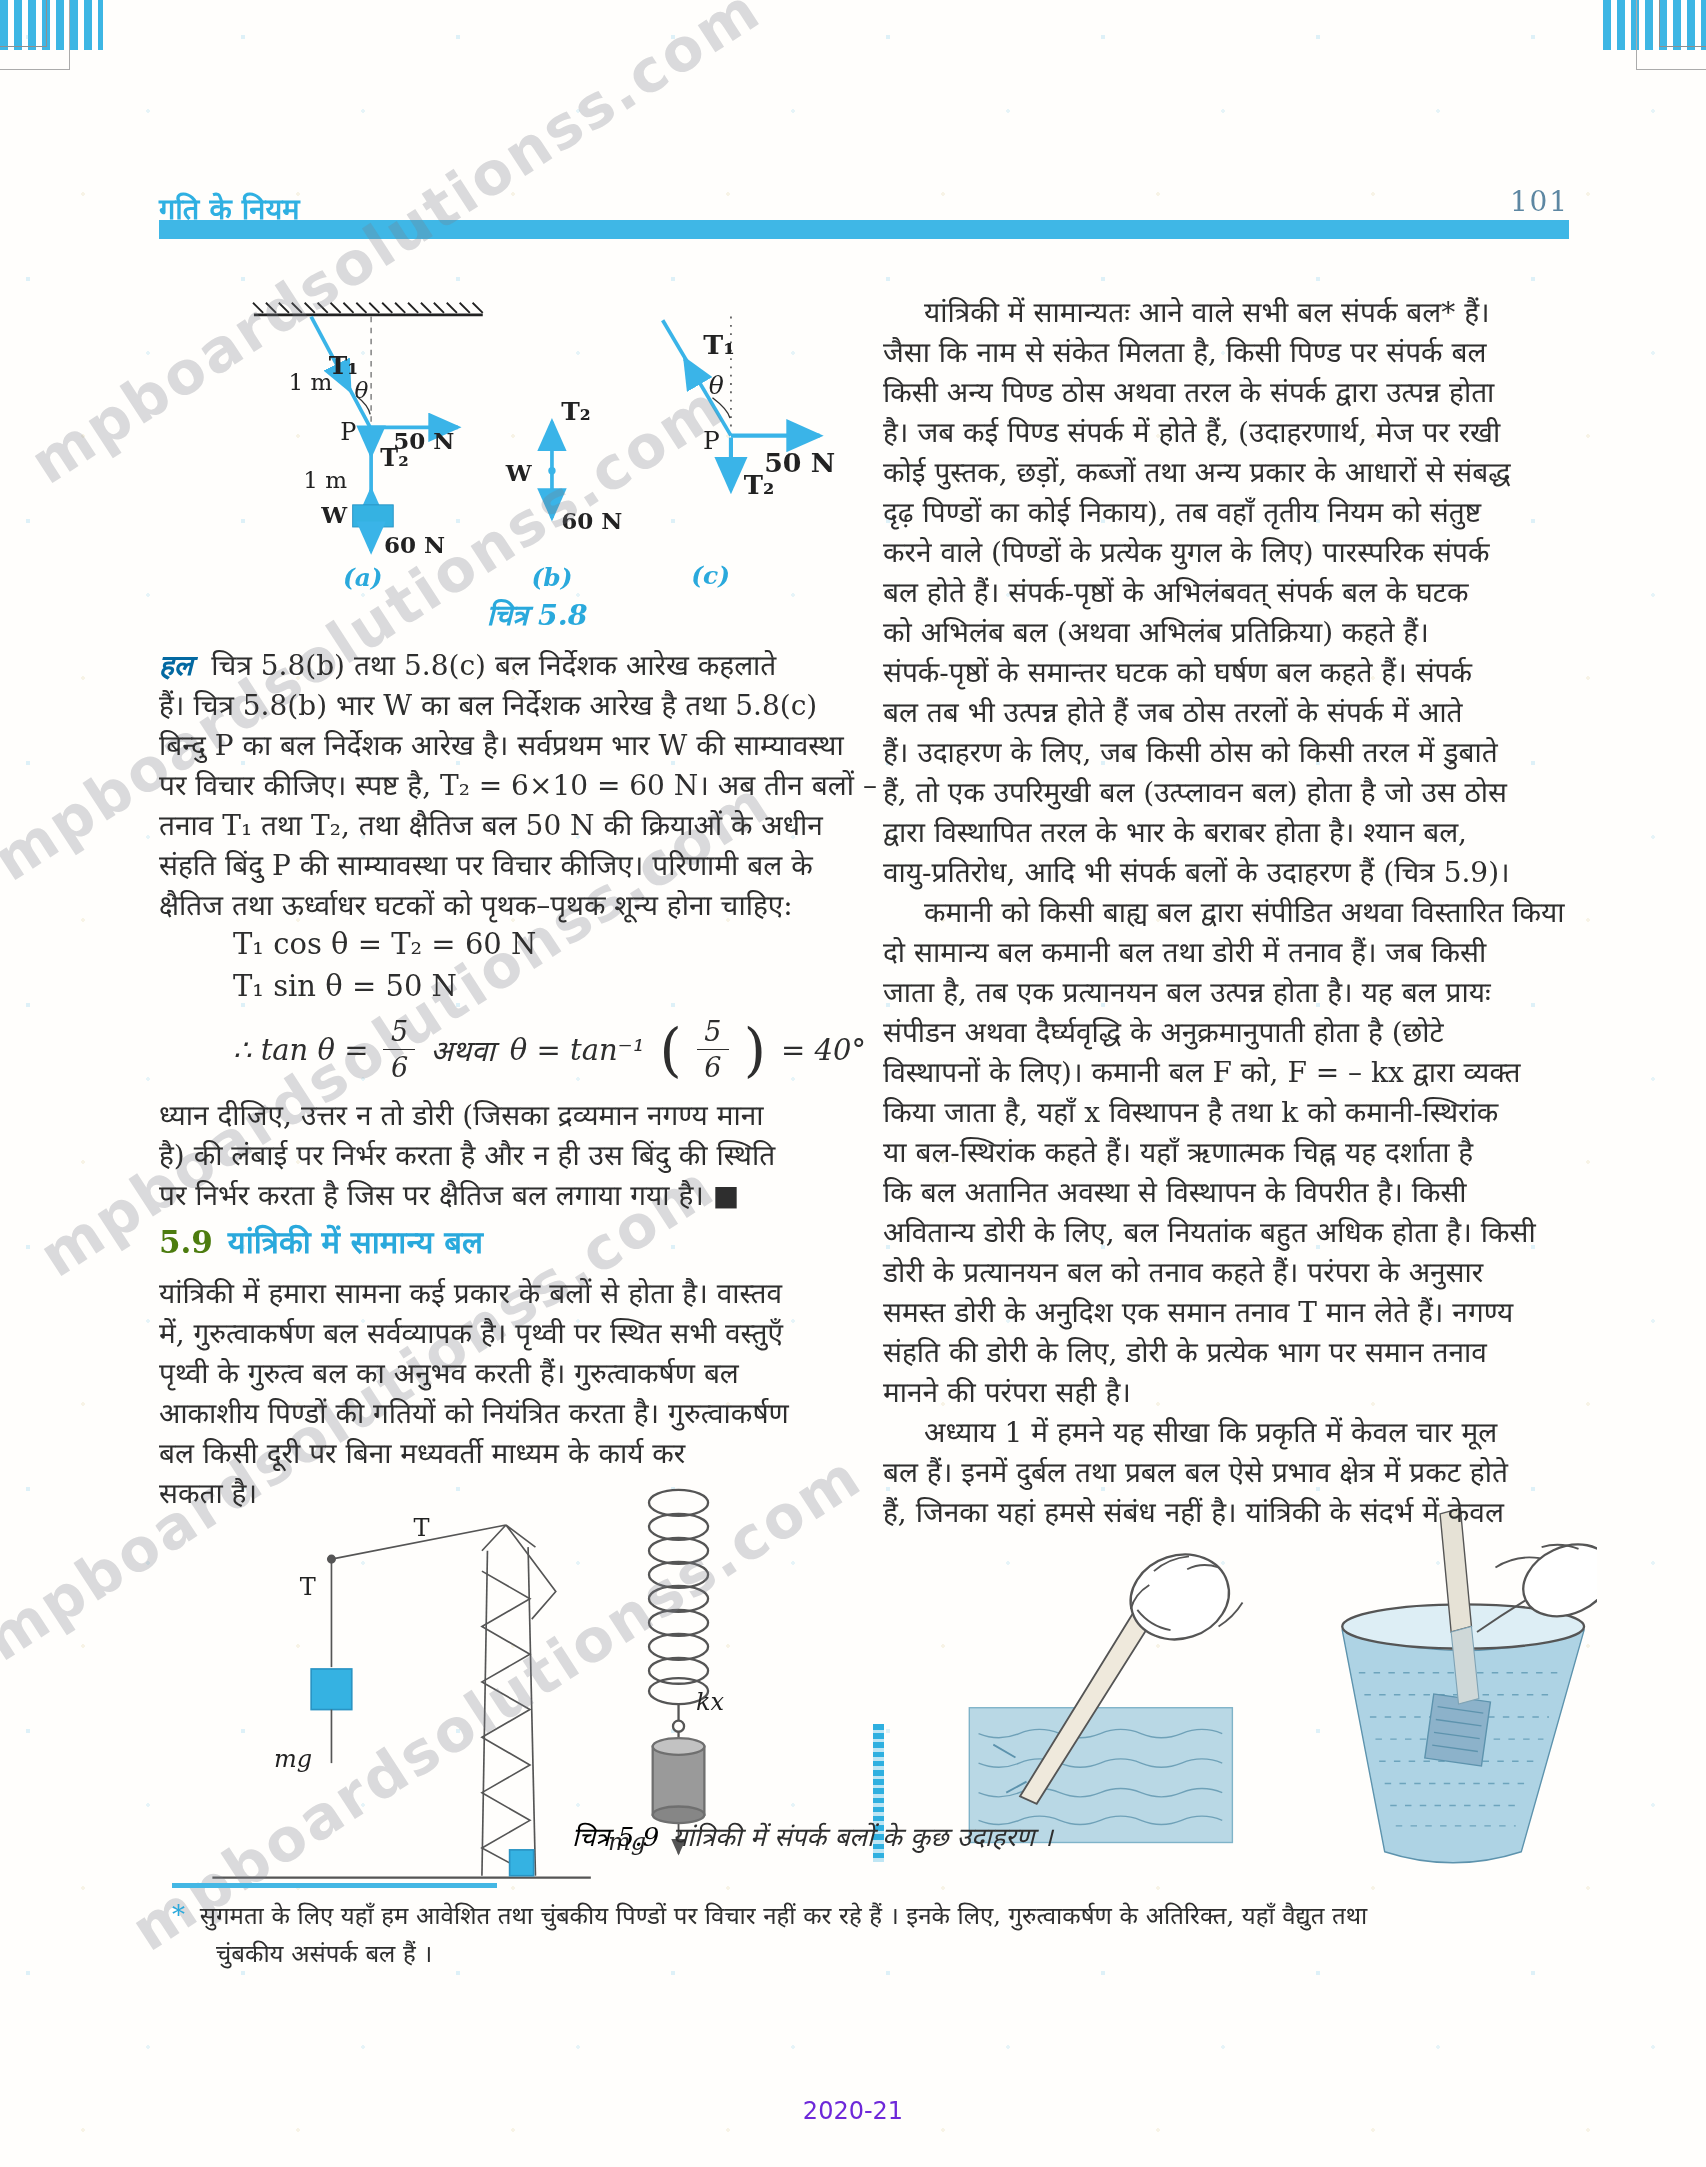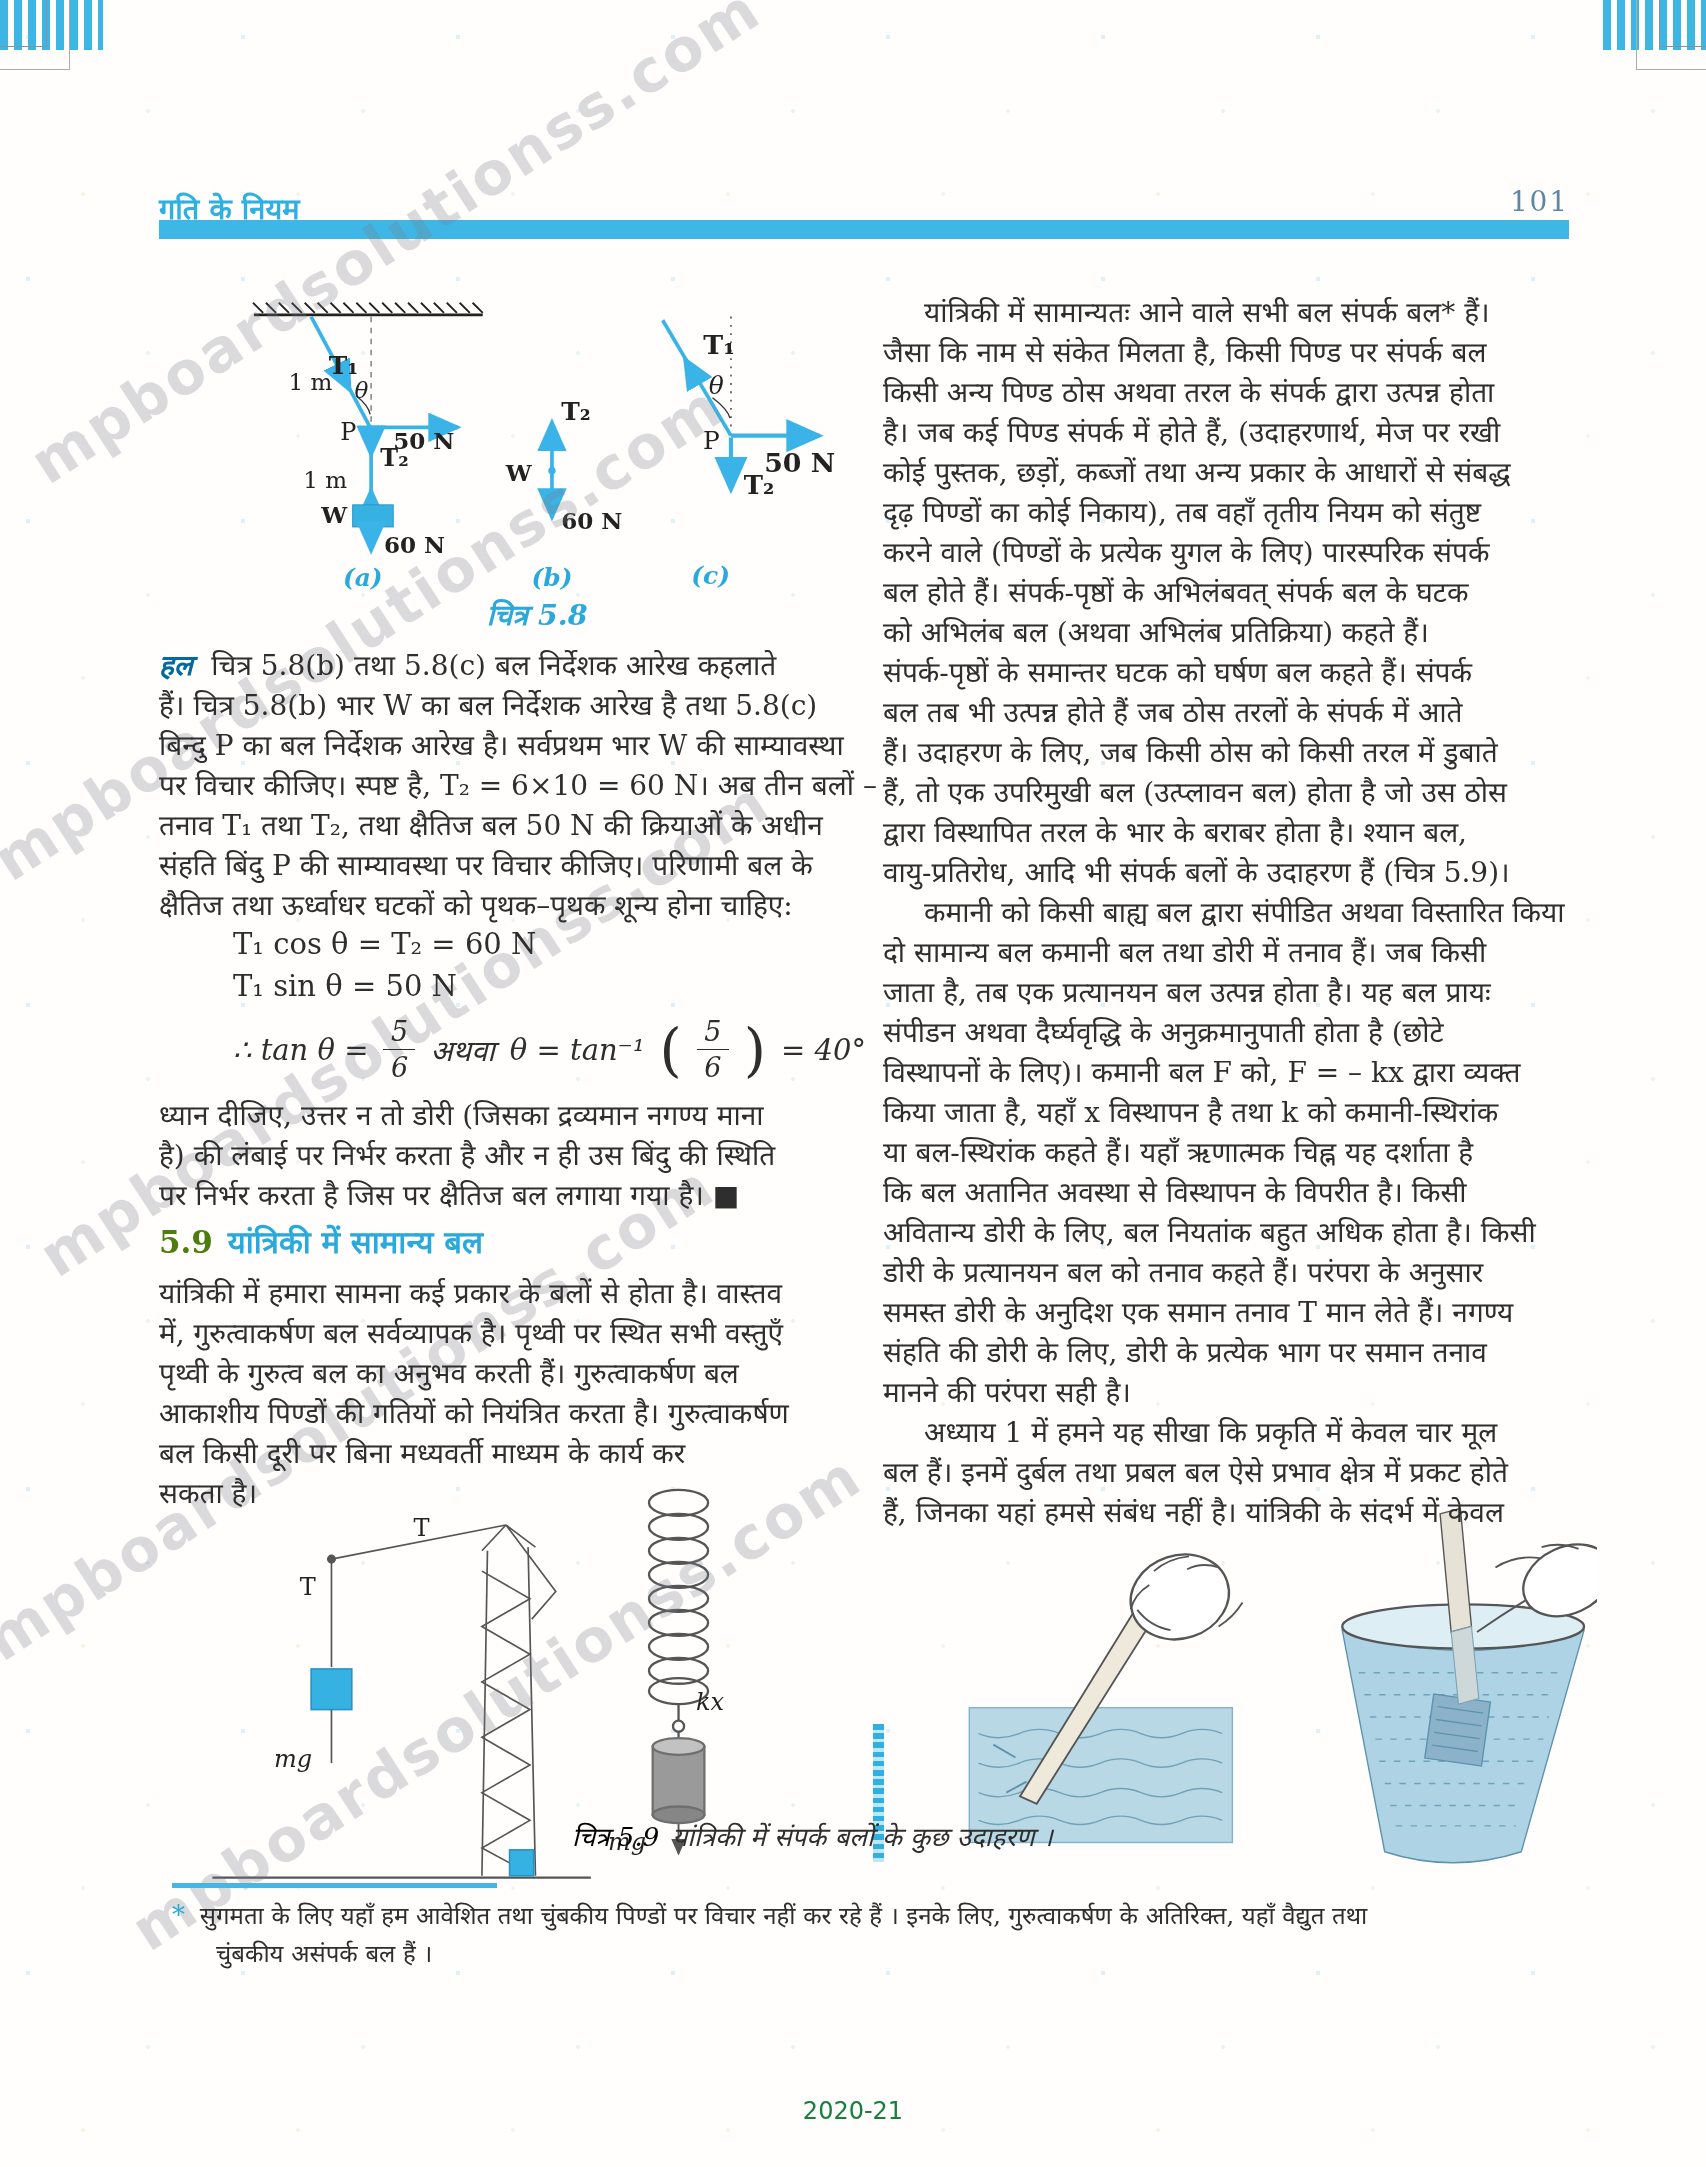--- a/index.html
+++ b/index.html
@@ -44,21 +44,21 @@
   .sec-head .ttl{color:#2aa9dc;}
   .sec-para{position:absolute;left:159px;top:1274px;width:725px;z-index:6;}
   .fig58{position:absolute;left:157px;top:300px;z-index:4;}
   .fig59{position:absolute;left:157px;top:1488px;z-index:4;}
   .cap59{position:absolute;left:572px;top:1818px;width:554px;font-size:26px;font-style:italic;white-space:nowrap;z-index:6;}
   .cap59 .lbl{color:#000000;font-weight:normal;margin-right:13px;margin-top:20px;}
   .fn-rule{position:absolute;left:172px;top:1883px;width:325px;height:4.6px;background:#44b7e4;z-index:6;}
   .fn-line1{position:absolute;left:172px;top:1898px;font-size:24px;white-space:nowrap;z-index:6;}
   .fn-line1 .star{color:#2aa9dc;font-size:26px;margin-right:14.8px;}
   .fn-line2{position:absolute;left:216px;top:1936px;font-size:24px;white-space:nowrap;z-index:6;}
-  .footer{position:absolute;left:0;right:0;top:2097px;text-align:center;font-size:24px;color:#15803d;
+  .footer{position:absolute;left:0;right:0;top:2097px;text-align:center;font-size:24px;color:#6d28d9;
           font-family:"DejaVu Sans","Liberation Sans",sans-serif;z-index:6;}
   .artifact{position:absolute;left:873px;top:1724px;width:11px;height:138px;z-index:5;
           background:repeating-linear-gradient(180deg,#2fb0e0 0 5.5px,#bfe6f4 5.5px 9.2px);}
   svg text{font-family:"DejaVu Serif","Liberation Serif",serif;fill:#222;}
   svg .bold{font-weight:bold;}
   svg .it{font-style:italic;}
   svg .cy{fill:#2aa9dc;font-weight:bold;font-style:italic;}
 </style>
 </head>
 <body>

